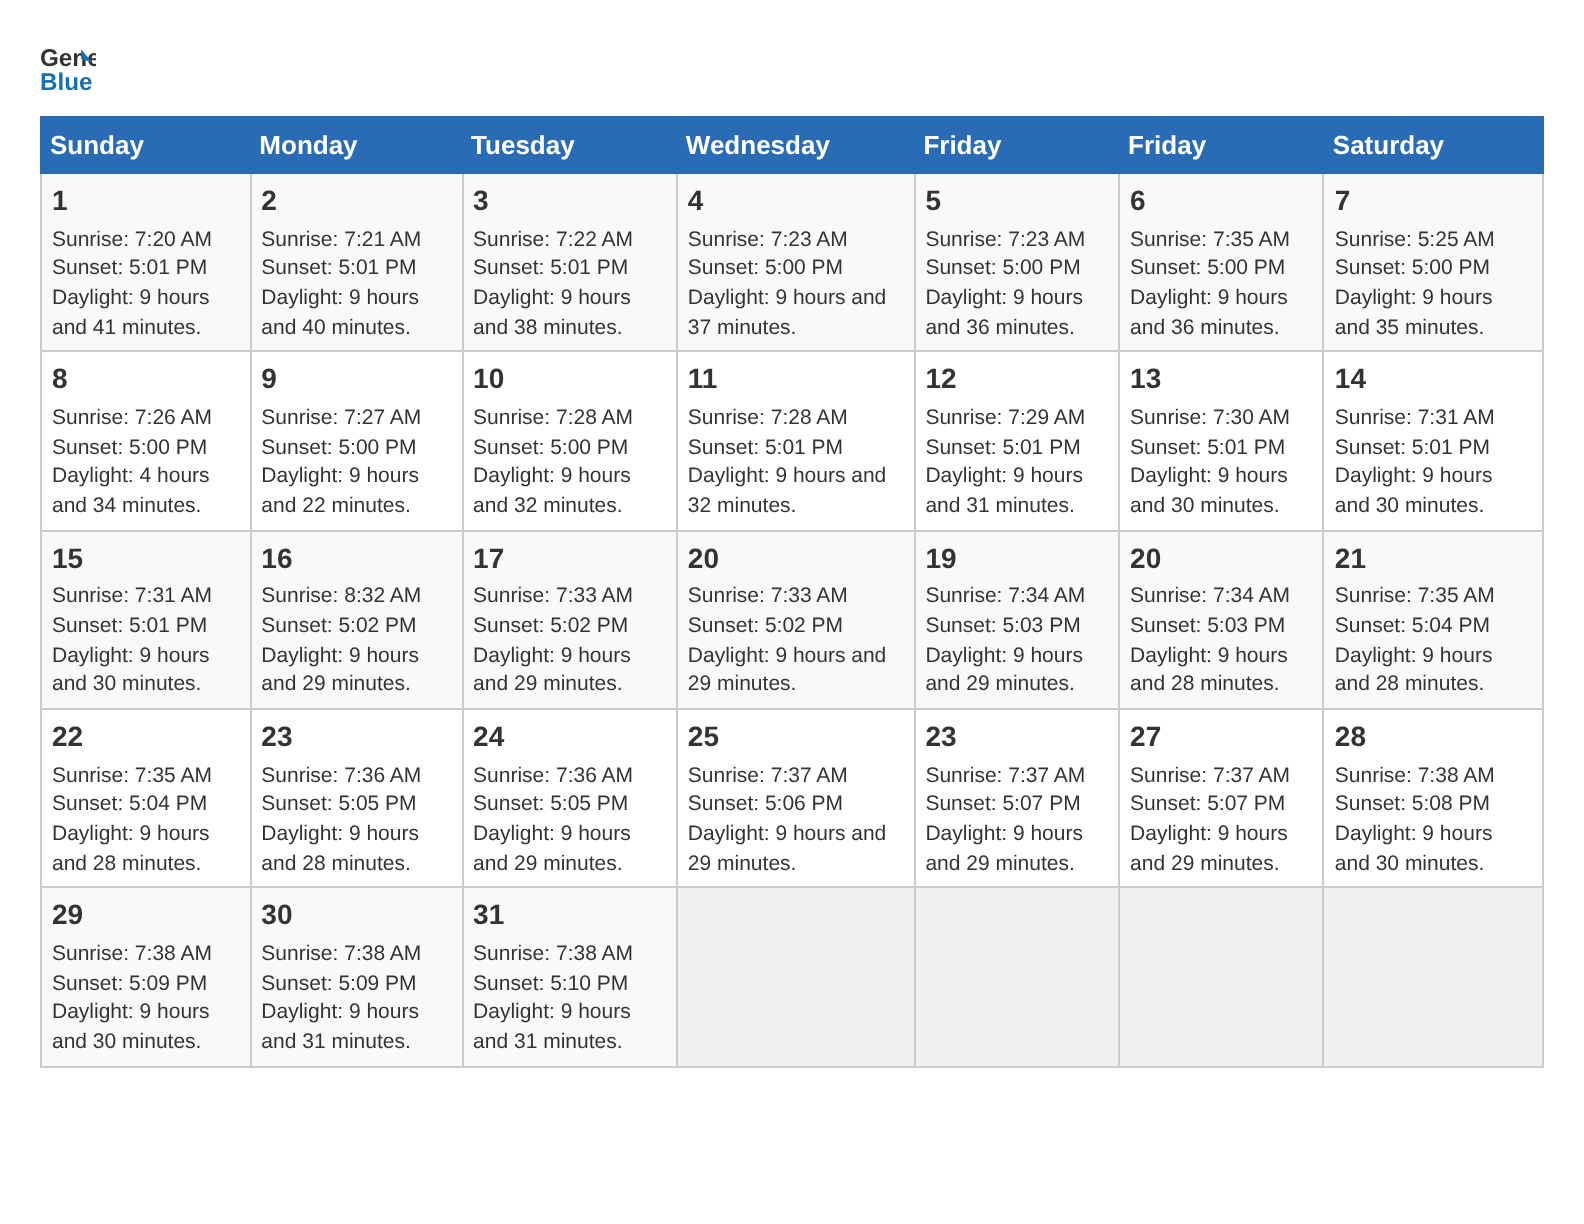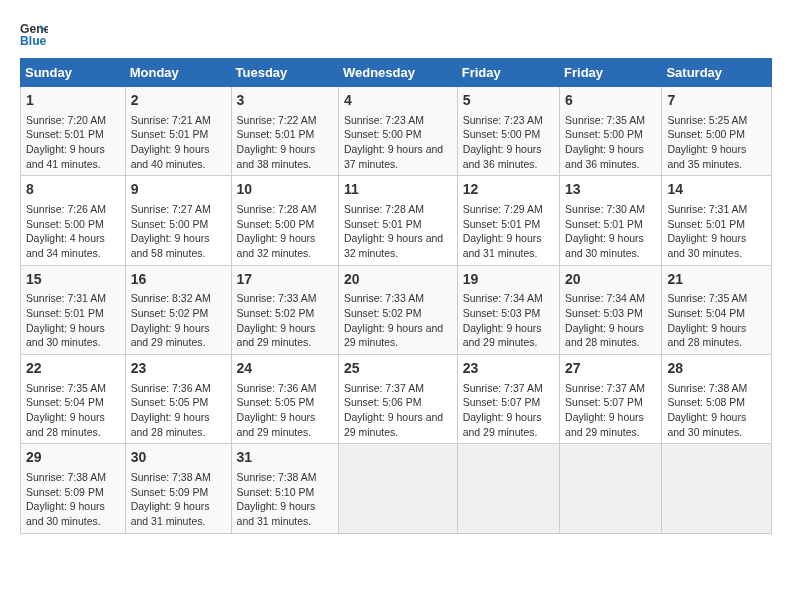--- a/index.html
+++ b/index.html
@@ -113,21 +113,21 @@
         <td><span class="day-num">1</span><span>Sunrise: 7:20 AM</span><br><span>Sunset: 5:01 PM</span><br><span>Daylight: 9 hours and 41 minutes.</span></td>
         <td><span class="day-num">2</span><span>Sunrise: 7:21 AM</span><br><span>Sunset: 5:01 PM</span><br><span>Daylight: 9 hours and 40 minutes.</span></td>
         <td><span class="day-num">3</span><span>Sunrise: 7:22 AM</span><br><span>Sunset: 5:01 PM</span><br><span>Daylight: 9 hours and 38 minutes.</span></td>
         <td><span class="day-num">4</span><span>Sunrise: 7:23 AM</span><br><span>Sunset: 5:00 PM</span><br><span>Daylight: 9 hours and 37 minutes.</span></td>
         <td><span class="day-num">5</span><span>Sunrise: 7:23 AM</span><br><span>Sunset: 5:00 PM</span><br><span>Daylight: 9 hours and 36 minutes.</span></td>
         <td><span class="day-num">6</span><span>Sunrise: 7:35 AM</span><br><span>Sunset: 5:00 PM</span><br><span>Daylight: 9 hours and 36 minutes.</span></td>
         <td><span class="day-num">7</span><span>Sunrise: 5:25 AM</span><br><span>Sunset: 5:00 PM</span><br><span>Daylight: 9 hours and 35 minutes.</span></td>
       </tr>
       <tr>
         <td><span class="day-num">8</span><span>Sunrise: 7:26 AM</span><br><span>Sunset: 5:00 PM</span><br><span>Daylight: 4 hours and 34 minutes.</span></td>
-        <td><span class="day-num">9</span><span>Sunrise: 7:27 AM</span><br><span>Sunset: 5:00 PM</span><br><span>Daylight: 9 hours and 58 minutes.</span></td>
+        <td><span class="day-num">9</span><span>Sunrise: 7:27 AM</span><br><span>Sunset: 5:00 PM</span><br><span>Daylight: 9 hours and 22 minutes.</span></td>
         <td><span class="day-num">10</span><span>Sunrise: 7:28 AM</span><br><span>Sunset: 5:00 PM</span><br><span>Daylight: 9 hours and 32 minutes.</span></td>
         <td><span class="day-num">11</span><span>Sunrise: 7:28 AM</span><br><span>Sunset: 5:01 PM</span><br><span>Daylight: 9 hours and 32 minutes.</span></td>
         <td><span class="day-num">12</span><span>Sunrise: 7:29 AM</span><br><span>Sunset: 5:01 PM</span><br><span>Daylight: 9 hours and 31 minutes.</span></td>
         <td><span class="day-num">13</span><span>Sunrise: 7:30 AM</span><br><span>Sunset: 5:01 PM</span><br><span>Daylight: 9 hours and 30 minutes.</span></td>
         <td><span class="day-num">14</span><span>Sunrise: 7:31 AM</span><br><span>Sunset: 5:01 PM</span><br><span>Daylight: 9 hours and 30 minutes.</span></td>
       </tr>
       <tr>
         <td><span class="day-num">15</span><span>Sunrise: 7:31 AM</span><br><span>Sunset: 5:01 PM</span><br><span>Daylight: 9 hours and 30 minutes.</span></td>
         <td><span class="day-num">16</span><span>Sunrise: 8:32 AM</span><br><span>Sunset: 5:02 PM</span><br><span>Daylight: 9 hours and 29 minutes.</span></td>
         <td><span class="day-num">17</span><span>Sunrise: 7:33 AM</span><br><span>Sunset: 5:02 PM</span><br><span>Daylight: 9 hours and 29 minutes.</span></td>

